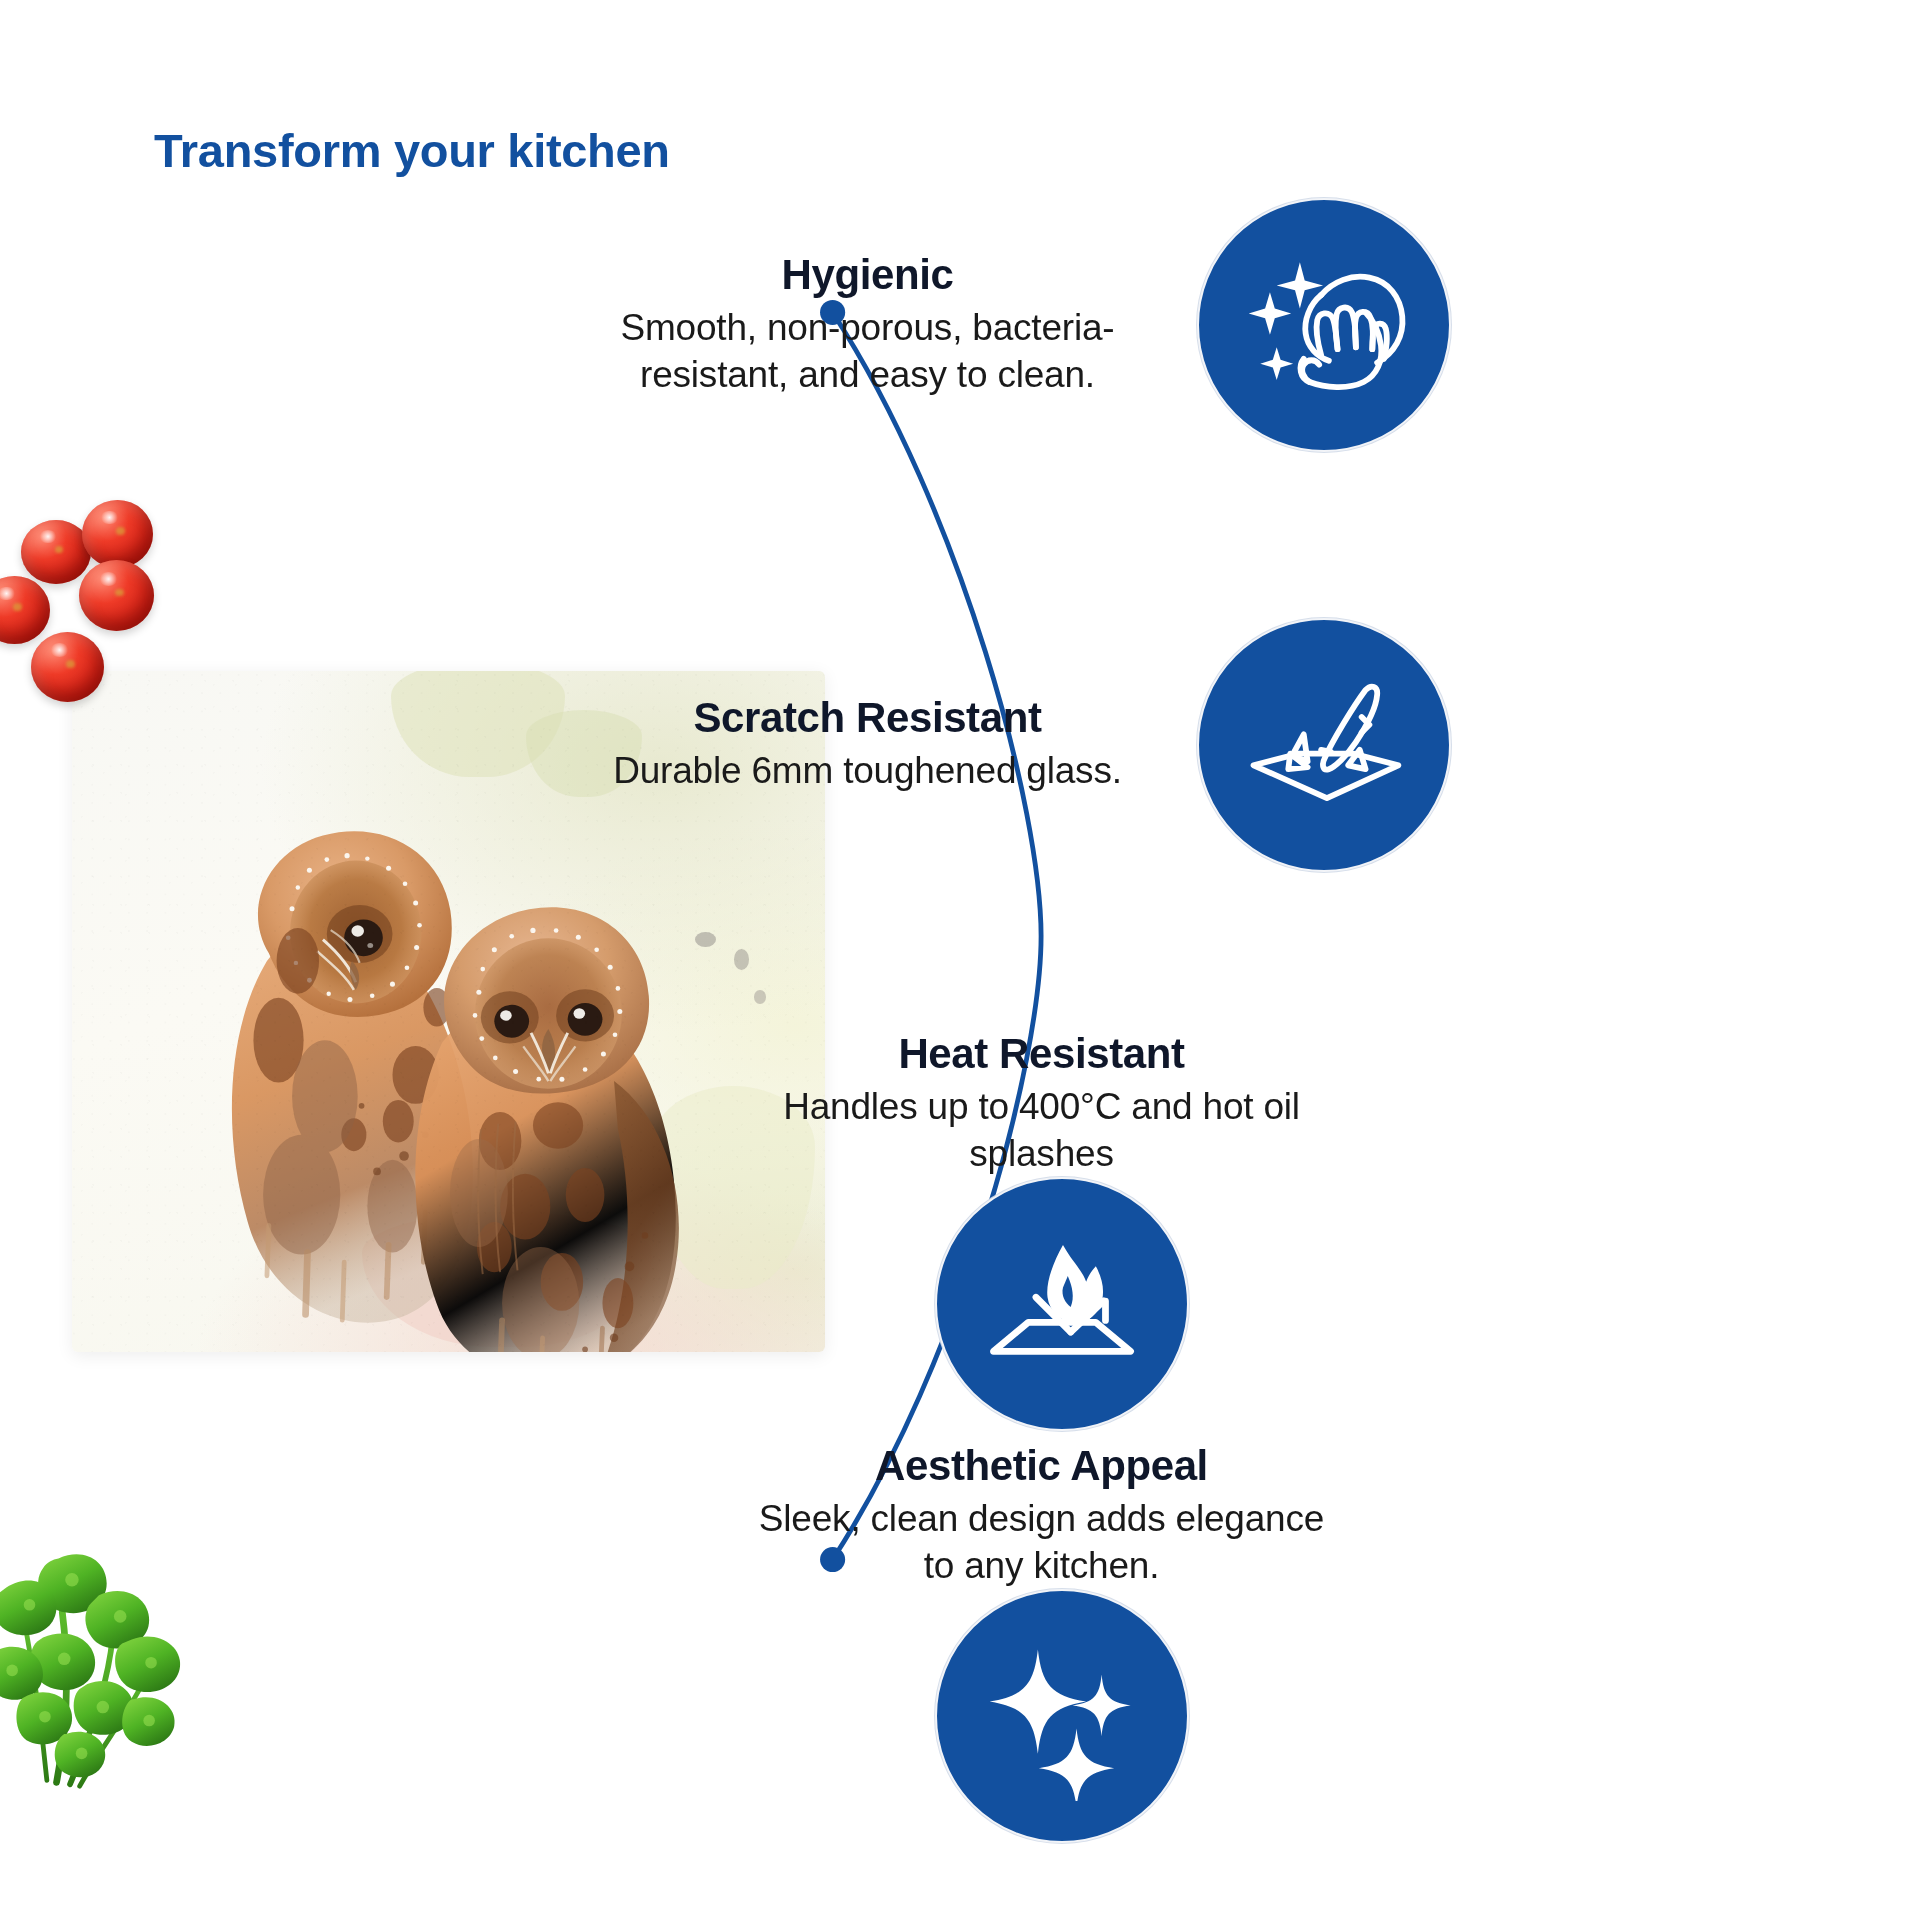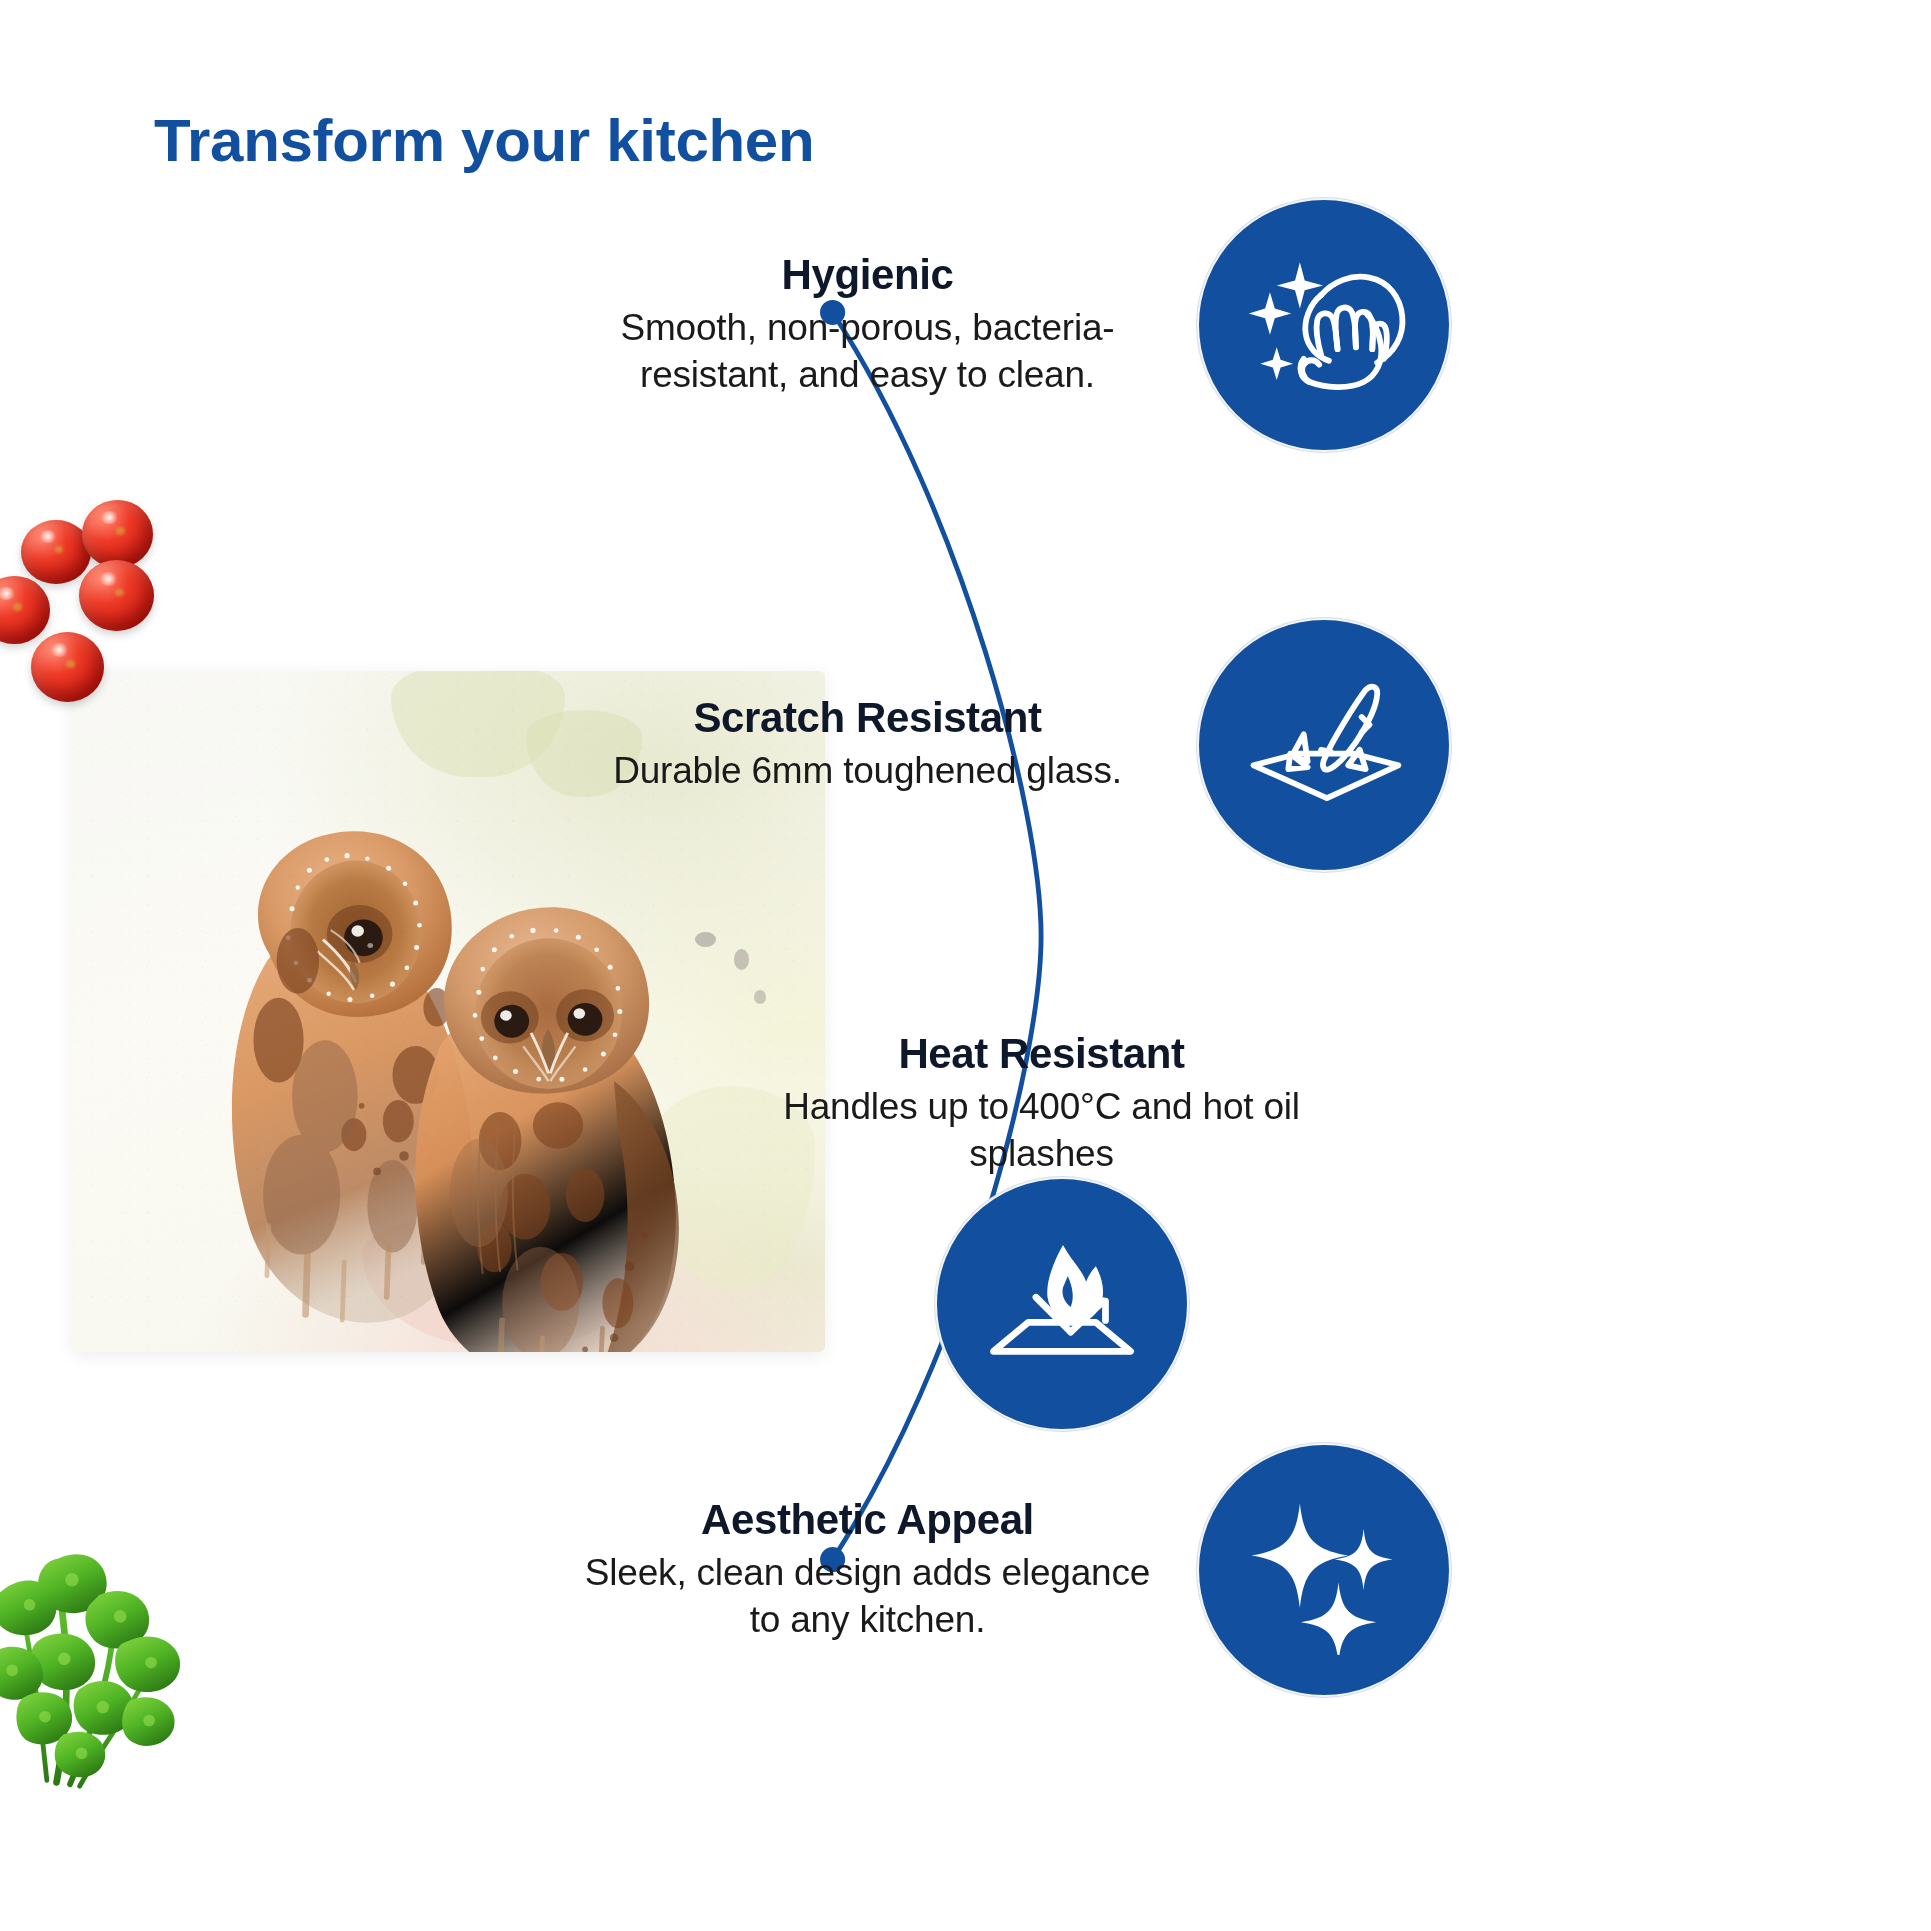--- a/index.html
+++ b/index.html
@@ -15,22 +15,22 @@
   #header { position:absolute; left:154px; top:97px; }
   #title {
     font-size:64px;
     font-weight:bold;
     color:#0d0d0d;
     letter-spacing:-0.5px;
     line-height:1.05;
     white-space:nowrap;
   }
   #subtitle {
-    margin-top:12px;
-    font-size:60px;
+    margin-top:29px;
+    font-size:47px;
     font-weight:bold;
     color:#12509f;
     letter-spacing:-0.3px;
     line-height:1.05;
     white-space:nowrap;
   }
 
   
   #product-stage {
     position:absolute;
@@ -145,21 +145,21 @@
     align-items:center;
     justify-content:center;
     flex:0 0 auto;
     box-shadow:0 0 0 1px rgba(210,218,232,0.9);
   }
   .icon-badge svg { display:block; }
 
   #feature-0 { left:579px; top:198px; }
   #feature-1 { left:579px; top:618px; }
   #feature-2 { left:579px; top:1031px;flex-direction:column; }
-  #feature-3 { left:579px; top:1443px; }
+  #feature-3 { left:579px; top:1443px;flex-direction:column; }
 </style>
 </head>
 <body>
 
 <div id="header">
   <div id="subtitle">Transform your kitchen</div>
 </div>
 
 <div id="product-stage">
 

